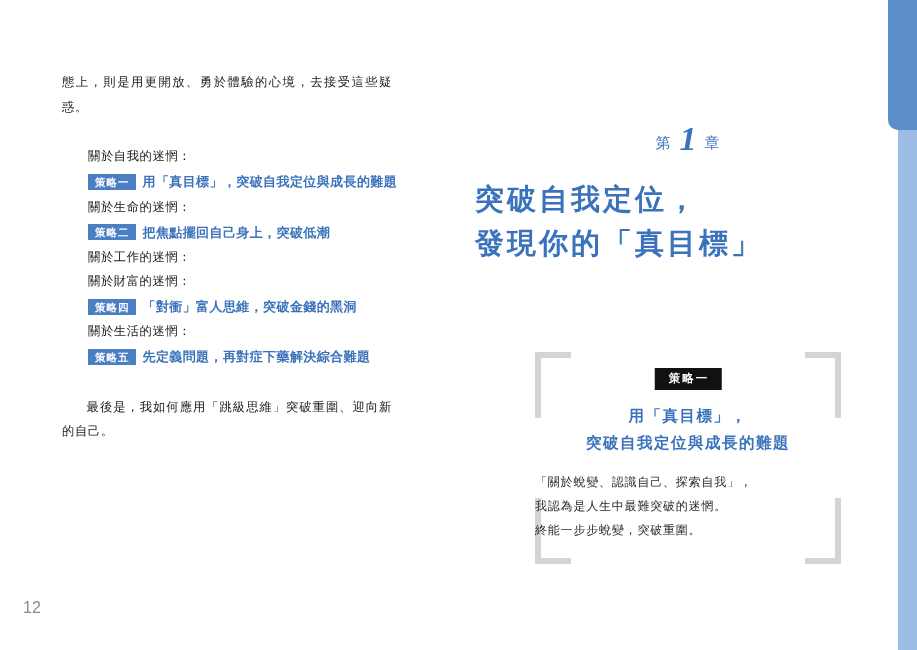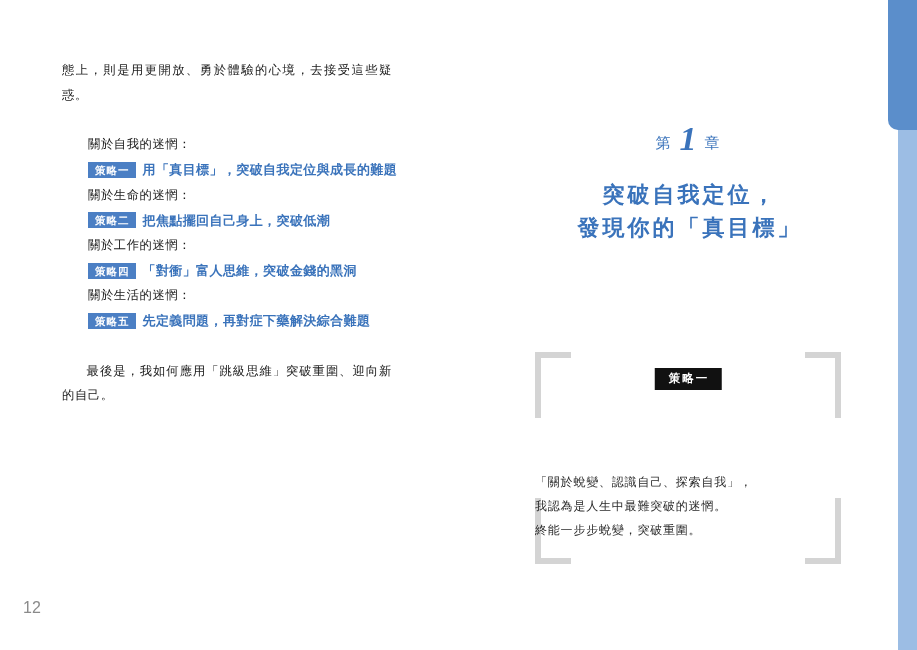--- a/index.html
+++ b/index.html
@@ -34,21 +34,21 @@
     position: absolute;
     left: 62px;
     top: 58px;
     width: 330px;
     color: #1a1a1a;
     font-size: 12.3px;
     line-height: 2.0;
     letter-spacing: 0.6px;
   }
   .para {
-    margin: 0 0 6px 0;
+    margin: 12px 0 6px 0;
     text-align: justify;
   }
   .para.indent {
     text-indent: 2em;
   }
   .gap-block {
     height: 20px;
   }
   .list-label {
     margin: 0;
@@ -128,25 +128,25 @@
     position: relative;
     top: 2px;
   }
   .chapter-word {
     font-size: 15px;
     letter-spacing: 1px;
   }
   .chapter-title {
     position: absolute;
     top: 178px;
-    left: 4px;
-    right: 0;
-    text-align: center;
+    left: 16px;
+    right: 0;
+    text-align: left;
     color: #3a73bb;
-    font-size: 22px;
+    font-size: 29px;
     font-weight: bold;
     letter-spacing: 3px;
     line-height: 1.5;
     font-family: "Liberation Sans", "DejaVu Sans", sans-serif;
   }
 
   
   .bracket-box {
     position: absolute;
     top: 352px;
@@ -243,20 +243,21 @@
       </div>
 
       <p class="list-label">關於生命的迷惘：</p>
       <div class="strategy-row">
         <span class="strategy-tag">策略二</span>
         <span class="strategy-text">把焦點擺回自己身上，突破低潮</span>
       </div>
 
       <p class="list-label">關於工作的迷惘：</p>
 
+      <p class="list-label">關於財富的迷惘：</p>
       <div class="strategy-row">
         <span class="strategy-tag">策略四</span>
         <span class="strategy-text">「對衝」富人思維，突破金錢的黑洞</span>
       </div>
 
       <p class="list-label">關於生活的迷惘：</p>
       <div class="strategy-row">
         <span class="strategy-tag">策略五</span>
         <span class="strategy-text">先定義問題，再對症下藥解決綜合難題</span>
       </div>
@@ -282,20 +283,24 @@
     </div>
 
     <div class="bracket-box">
       <span class="bracket tl"></span>
       <span class="bracket tr"></span>
       <span class="bracket bl"></span>
       <span class="bracket br"></span>
 
       <span class="box-tag">策略一</span>
 
+      <div class="box-heading">
+        <div>用「真目標」，</div>
+        <div>突破自我定位與成長的難題</div>
+      </div>
 
       <div class="box-quote">
         <div>「關於蛻變、認識自己、探索自我」，</div>
         <div>我認為是人生中最難突破的迷惘。</div>
         <div>終能一步步蛻變，突破重圍。</div>
       </div>
     </div>
 
     <div class="edge-notch"></div>
     <div class="edge-bar top"></div>

